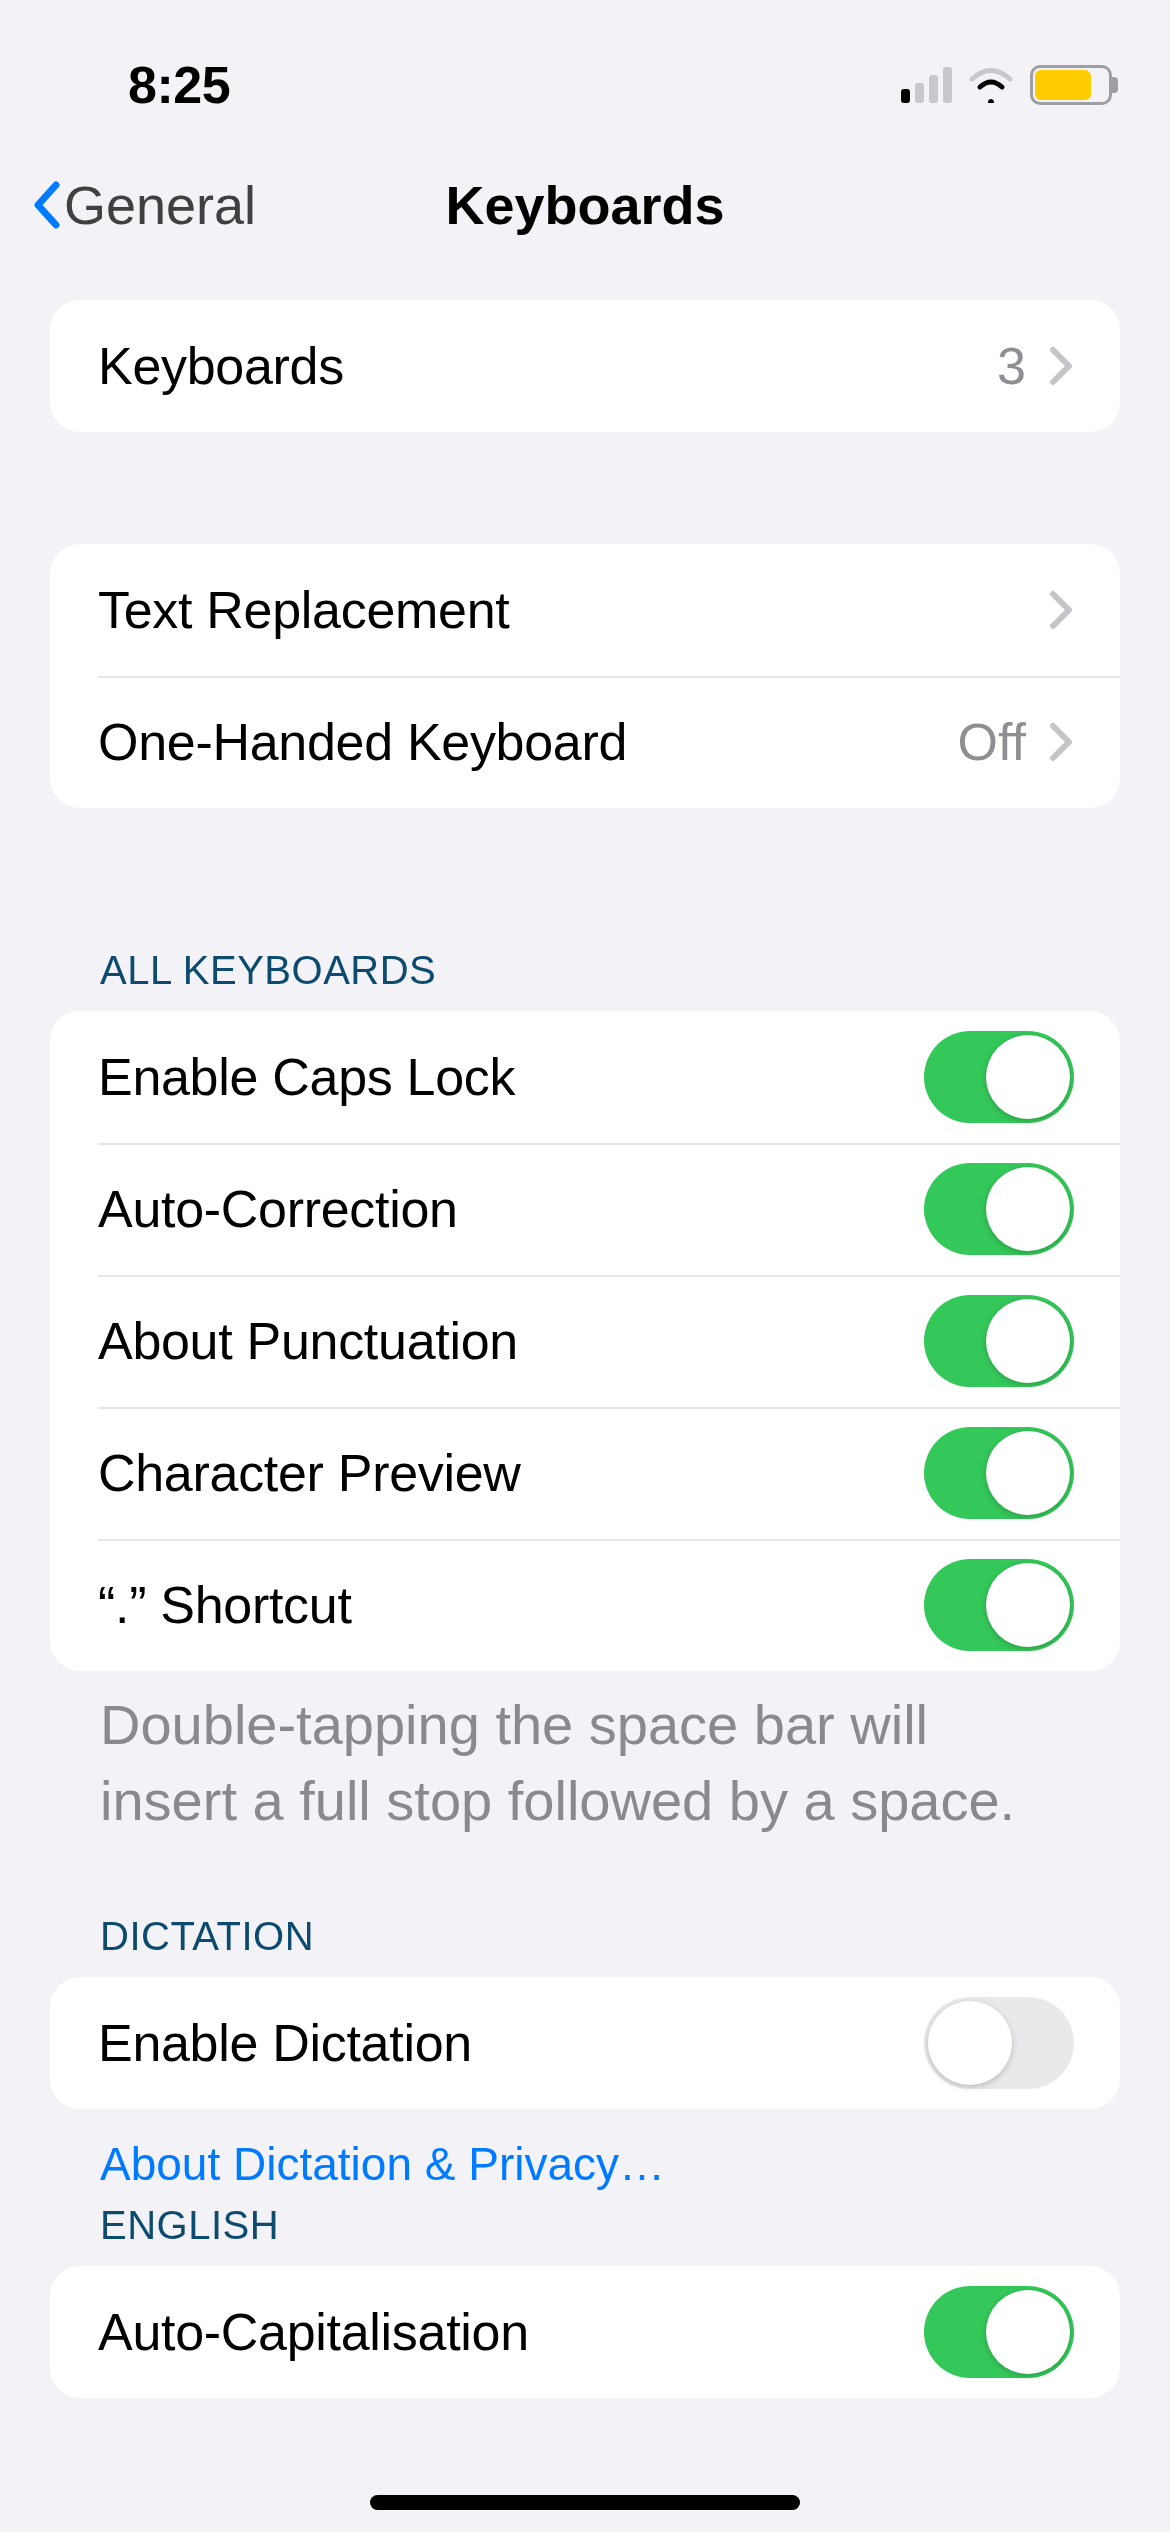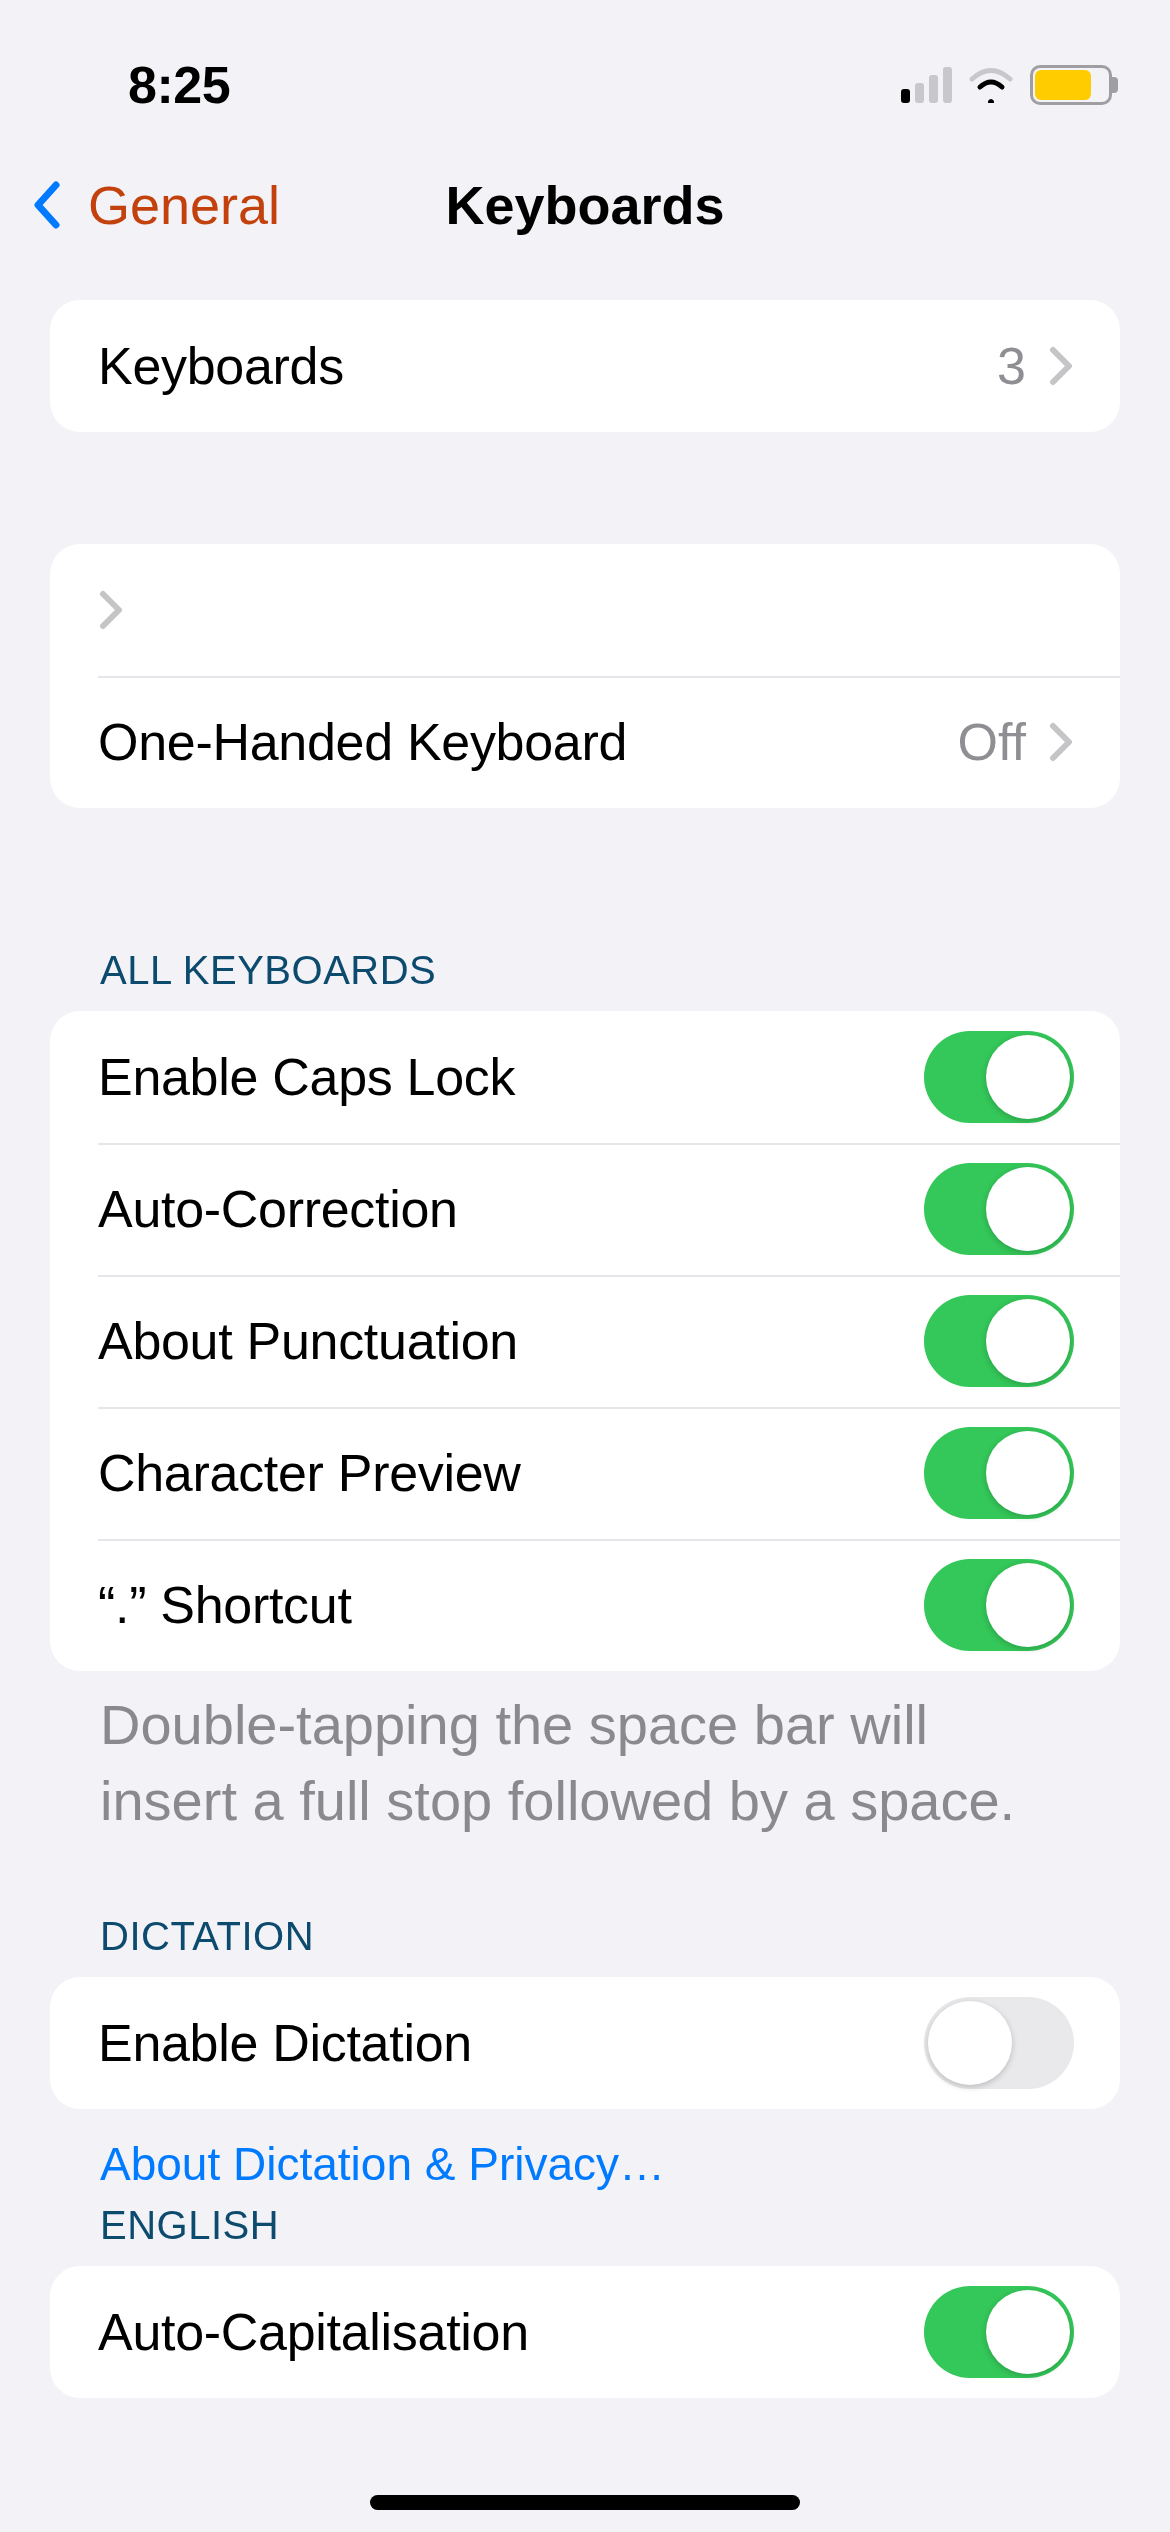--- a/index.html
+++ b/index.html
@@ -75,23 +75,23 @@
   .nav-bar {
     display:flex;
     align-items:center;
     height:130px;
     position:relative;
     padding: 0 30px;
   }
   .back-btn {
     display:flex;
     align-items:center;
-    color:#c2410c;
+    color:#404040;
     font-size:54px;
-    gap:24px;
+    gap:0;
   }
   .back-chevron { width:34px;height:48px; }
   .nav-title {
     position:absolute;
     left:50%;
     transform:translateX(-50%);
     font-size:54px;
     font-weight:600;
   }
   
@@ -227,20 +227,21 @@
       <svg class="chevron" viewBox="0 0 26 40">
           <path d="M5 4 L21 20 L5 36"></path>
         </svg>
     </div>
   </div>
 
   <div class="spacer-md"></div>
 
   <div class="group tight">
     <div class="row">
+      <span class="row-label">Text Replacement</span>
       <svg class="chevron" viewBox="0 0 26 40">
           <path d="M5 4 L21 20 L5 36"></path>
         </svg>
     </div>
     <div class="row">
       <span class="row-label">One-Handed Keyboard</span>
       <span class="row-value">Off</span>
       <svg class="chevron" viewBox="0 0 26 40">
           <path d="M5 4 L21 20 L5 36"></path>
         </svg>

